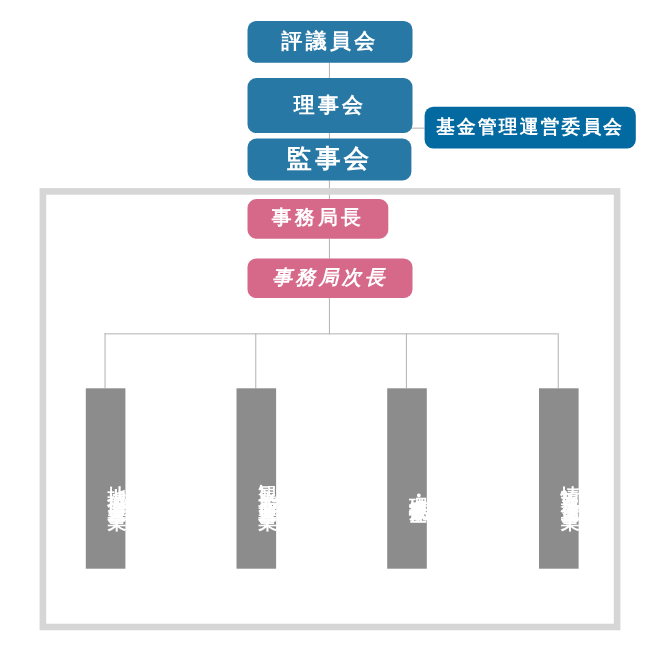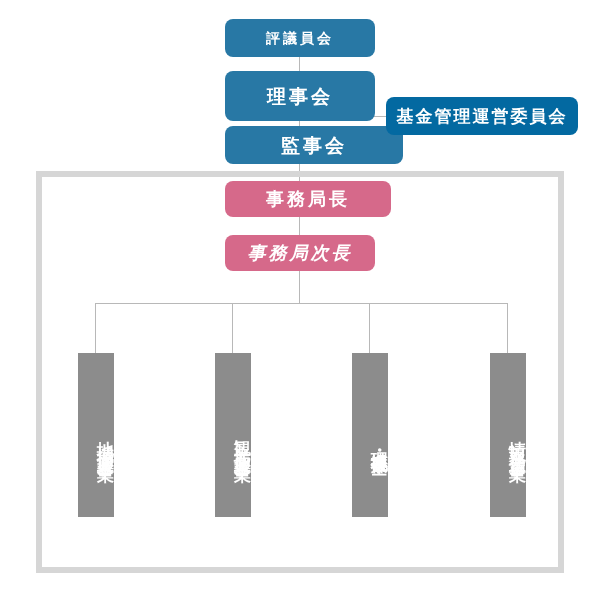--- a/index.html
+++ b/index.html
@@ -90,37 +90,37 @@
 
   <div class="line h" style="left:95px; top:303px; width:412px;"></div>
 
   <div class="line v" style="left:95px; top:303px; height:50px;"></div>
   <div class="line v" style="left:232px; top:303px; height:50px;"></div>
   <div class="line v" style="left:369px; top:303px; height:50px;"></div>
   <div class="line v" style="left:507px; top:303px; height:50px;"></div>
 
   <div class="region-frame" style="left:36px; top:171px; width:528px; height:402px;"></div>
 
-  <div class="node node-blue" style="left:225px; top:19px; width:150px; height:38px; font-size:14px;">
+  <div class="node node-blue" style="left:225px; top:19px; width:150px; height:38px; font-size:19px;">
     <span>評議員会</span>
   </div>
 
   <div class="node node-blue" style="left:225px; top:71px; width:150px; height:50px; font-size:19px;align-items:center;">
     <span>理事会</span>
   </div>
 
-  <div class="node node-blue" style="left:225px; top:126px; width:178px; height:38px; font-size:19px;">
+  <div class="node node-blue" style="left:225px; top:126px; width:149px; height:38px; font-size:23px;">
     <span>監事会</span>
   </div>
 
   <div class="node node-green" style="left:386px; top:97px; width:192px; height:38px; font-size:17px; letter-spacing:2px;">
     <span>基金管理運営委員会</span>
   </div>
 
-  <div class="node node-pink" style="left:225px; top:181px; width:166px; height:36px; font-size:18px;text-align:center;">
+  <div class="node node-pink" style="left:225px; top:181px; width:128px; height:36px; font-size:18px;text-align:center;">
     <span>事務局長</span>
   </div>
 
   <div class="node node-pink" style="left:225px; top:235px; width:150px; height:36px; font-size:18px;font-style:italic;">
     <span>事務局次長</span>
   </div>
 
   <div class="node-vert" style="left:78px; top:353px; width:36px; height:164px; font-size:17px;">
     <span>地域振興事業</span>
   </div>

